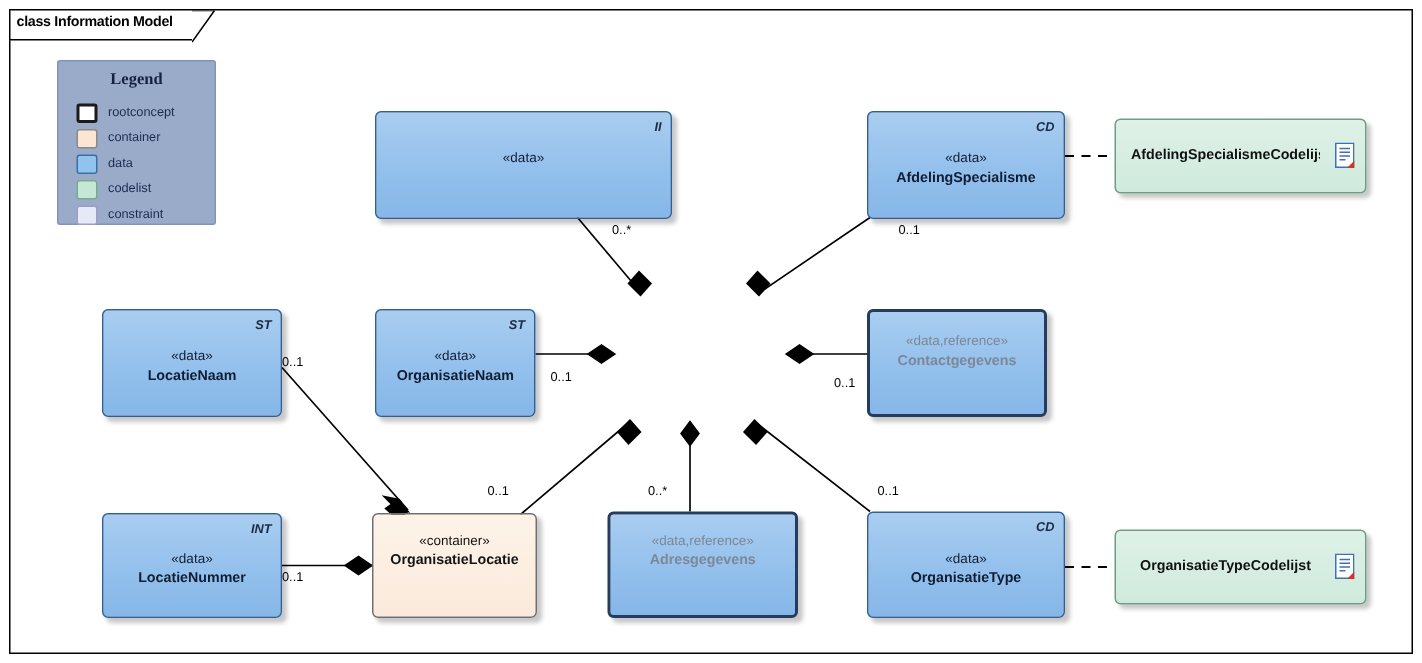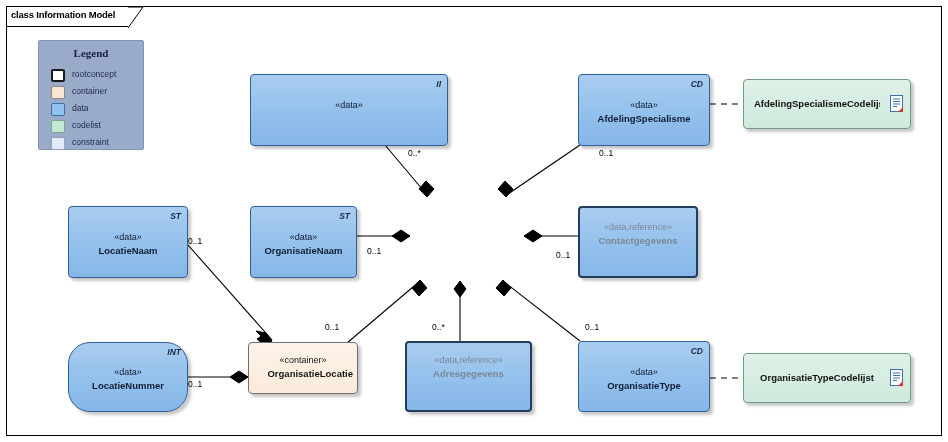--- a/index.html
+++ b/index.html
@@ -305,29 +305,29 @@
     <span class="nm-stereo" style="top:25px;">«data»</span>
     <span class="nm-name" style="top:38px;">OrganisatieNaam</span>
   </div>
 
 
   <div class="node n-ref" style="left:578px; top:206px; width:120px; height:72px;">
     <span class="nm-stereo" style="top:14px;">«data,reference»</span>
     <span class="nm-name" style="top:27px;">Contactgegevens</span>
   </div>
 
-  <div class="node n-data" style="left:68px; top:342px; width:120px; height:70px;border-radius:22px;">
+  <div class="node n-data" style="left:68px; top:342px; width:120px; height:70px;">
     <span class="nm-tag">INT</span>
     <span class="nm-stereo" style="top:24px;">«data»</span>
     <span class="nm-name" style="top:37px;">LocatieNummer</span>
   </div>
 
-  <div class="node n-container" style="left:248px; top:342px; width:110px; height:52px;">
+  <div class="node n-container" style="left:248px; top:342px; width:110px; height:70px;">
     <span class="nm-stereo" style="top:12px;">«container»</span>
-    <span class="nm-name" style="top:25px;text-align:right;">OrganisatieLocatie</span>
+    <span class="nm-name" style="top:25px;">OrganisatieLocatie</span>
   </div>
 
   <div class="node n-ref" style="left:405px; top:341px; width:127px; height:71px;">
     <span class="nm-stereo" style="top:12px;">«data,reference»</span>
     <span class="nm-name" style="top:25px;">Adresgegevens</span>
   </div>
 
   <div class="node n-data" style="left:578px; top:341px; width:132px; height:71px;">
     <span class="nm-tag">CD</span>
     <span class="nm-stereo" style="top:25px;">«data»</span>

